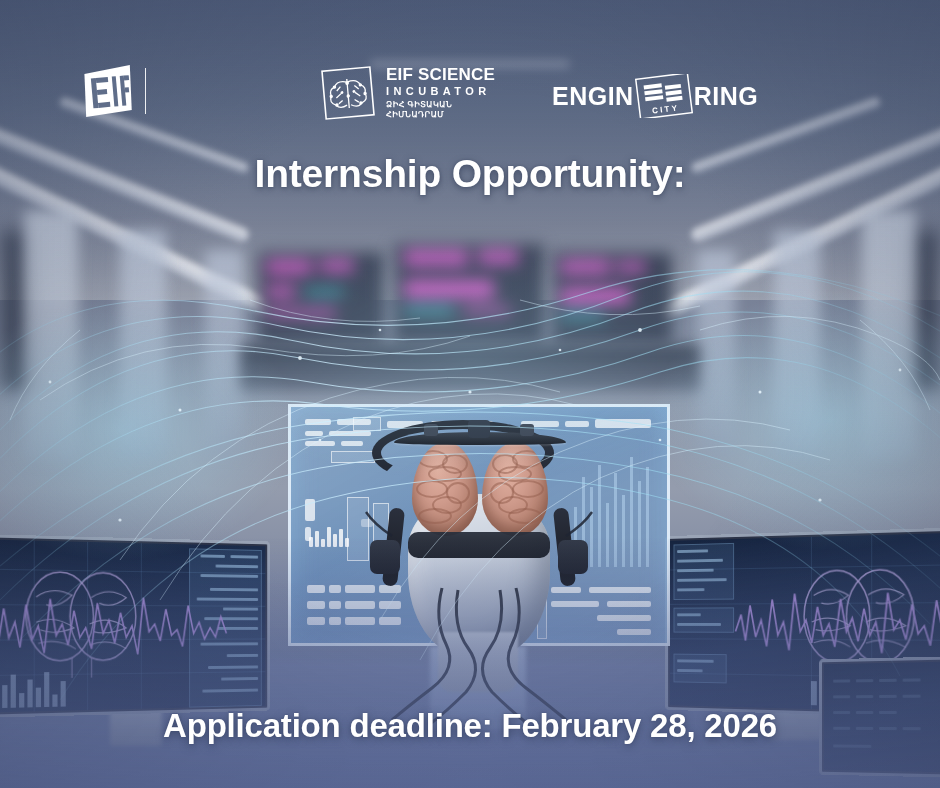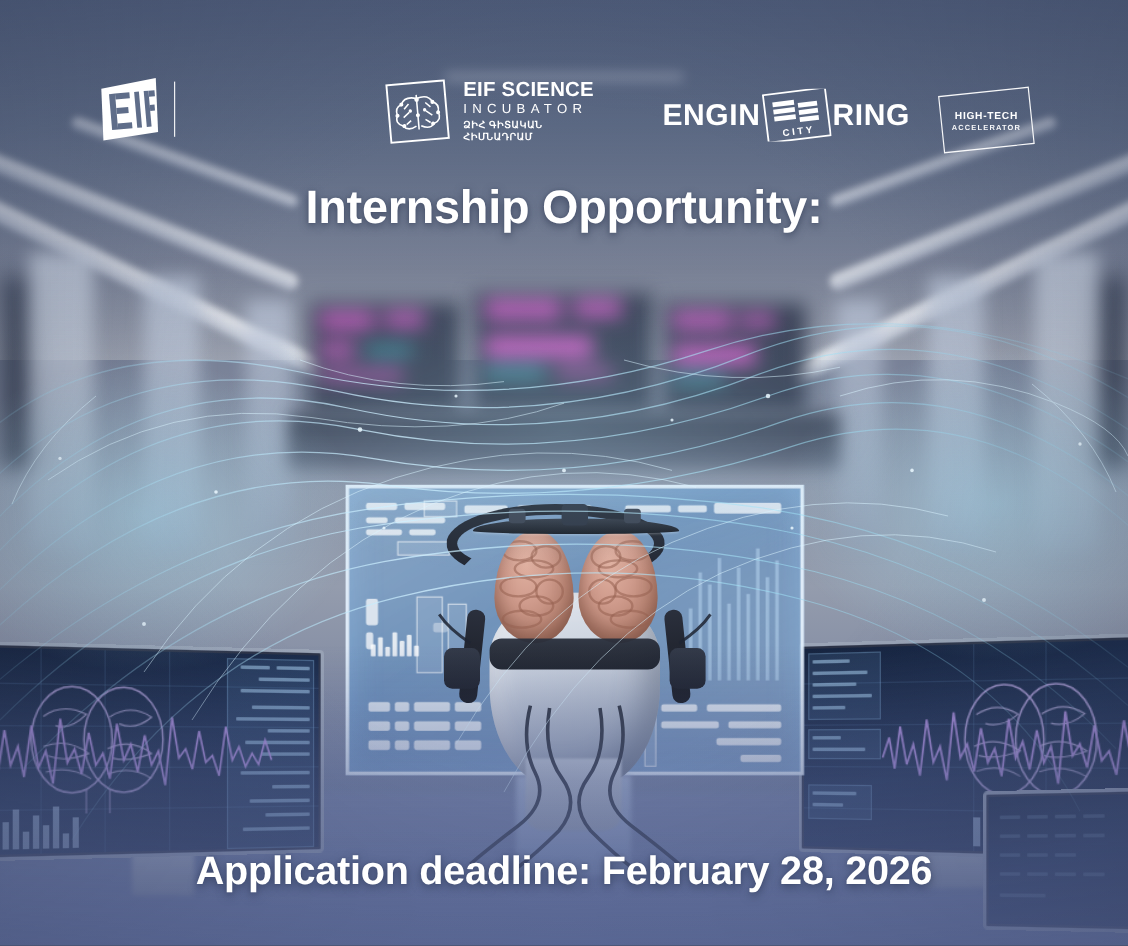--- a/index.html
+++ b/index.html
@@ -173,21 +173,21 @@
   .eif-text{display:flex;flex-direction:column;justify-content:center;gap:1px;}
   .eif-arm{font-size:8.5px;line-height:10px;letter-spacing:.6px;font-weight:700;white-space:nowrap;}
   .eif-rule{width:100%;height:1px;background:rgba(255,255,255,.85);margin:2px 0 2px;}
   .eif-en{font-size:8px;line-height:9.6px;letter-spacing:1.3px;font-weight:600;white-space:nowrap;}
 
   
   .logo-sci{left:320px;top:36px;width:190px;height:58px;display:flex;align-items:center;gap:10px;}
   .sci-mark{position:relative;width:56px;height:54px;flex:0 0 56px;}
   .sci-text{display:flex;flex-direction:column;gap:1px;}
   .sci-t1{font-size:17px;line-height:18px;font-weight:700;letter-spacing:.2px;}
-  .sci-t2{font-size:11px;line-height:12px;font-weight:400;letter-spacing:4.4px;}
+  .sci-t2{font-size:11px;line-height:12px;font-weight:700;letter-spacing:4.4px;}
   .sci-t3{font-size:8px;line-height:10px;font-weight:600;letter-spacing:.5px;margin-top:2px;}
 
   
   .logo-eng{left:552px;top:46px;width:186px;height:44px;display:flex;align-items:center;}
   .eng-word{font-size:25px;font-weight:800;letter-spacing:.5px;line-height:26px;}
   .eng-mark{position:relative;width:58px;height:44px;margin:0 1px;}
 
   
   .logo-ht{left:784px;top:48px;width:76px;height:48px;}
   .ht-frame{position:absolute;inset:0;border:1.6px solid rgba(255,255,255,.95);transform:rotate(-6deg);}
@@ -637,25 +637,18 @@
               <rect x="31" y="18" width="16" height="4"></rect>
               <rect x="31" y="24" width="16" height="4"></rect>
             </g>
             <text x="29" y="38" fill="#ffffff" font-size="8" font-family="Liberation Sans, sans-serif" font-weight="600" letter-spacing="2.2" text-anchor="middle">CITY</text>
           </g>
         </svg>
       </span>
       <span class="eng-word">RING</span>
     </div>
 
-    <div class="logo logo-ht">
-      <div class="ht-frame"></div>
-      <div class="ht-inner">
-        <div class="ht-1">HIGH-TECH</div>
-        <div class="ht-2">ACCELERATOR</div>
-      </div>
-    </div>
   </div>
 
   <div class="headline">Internship Opportunity:</div>
   <div class="deadline">Application deadline: February 28, 2026</div>
 
 </div>
 
 </body></html>

